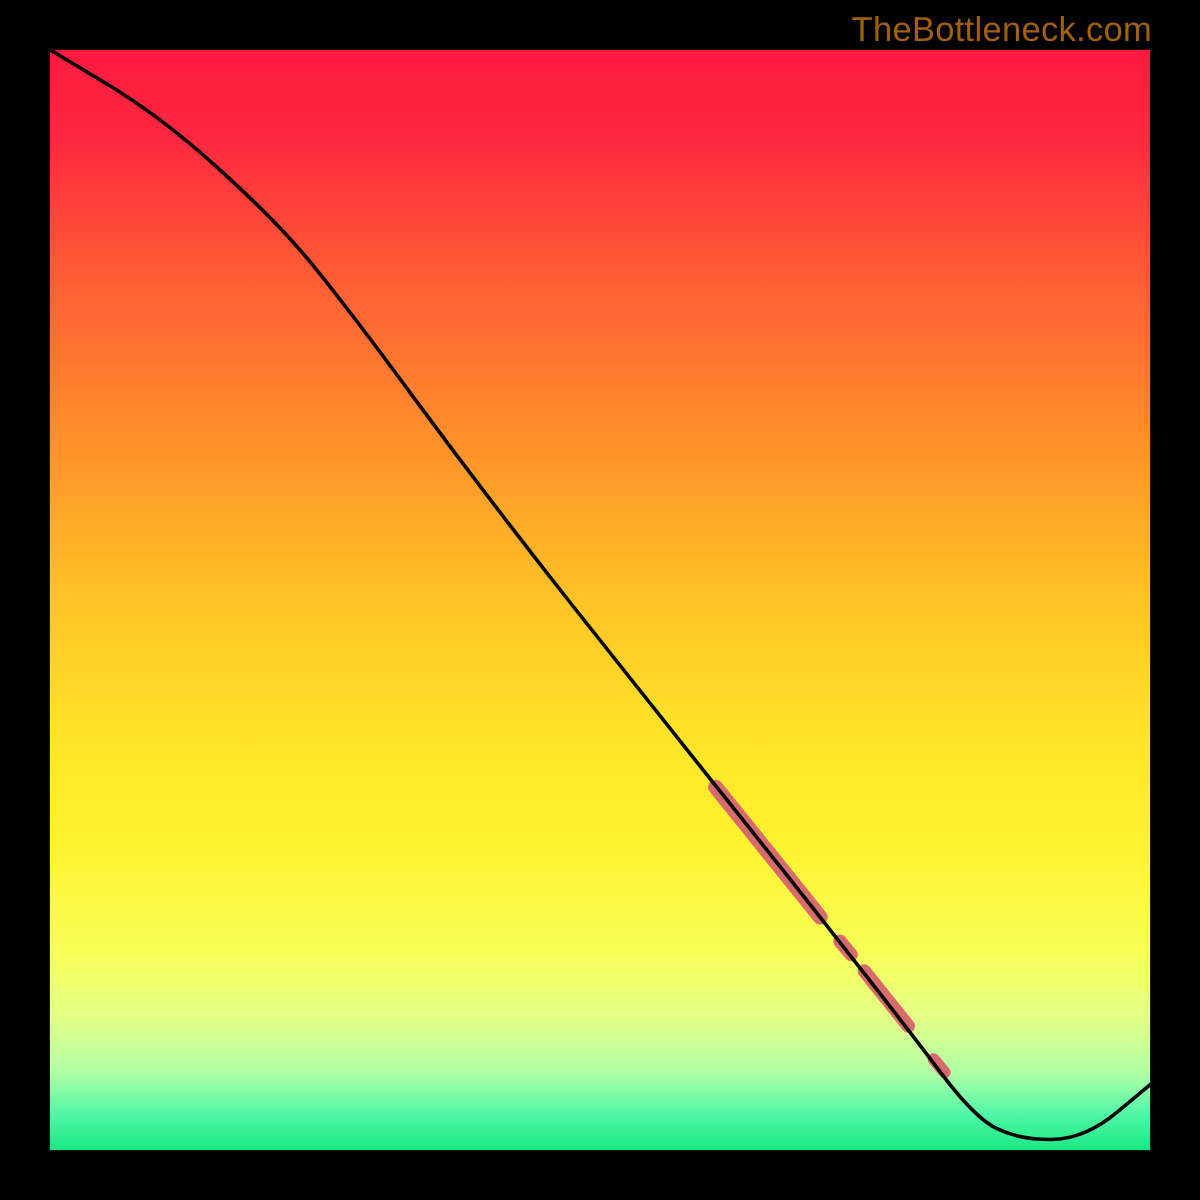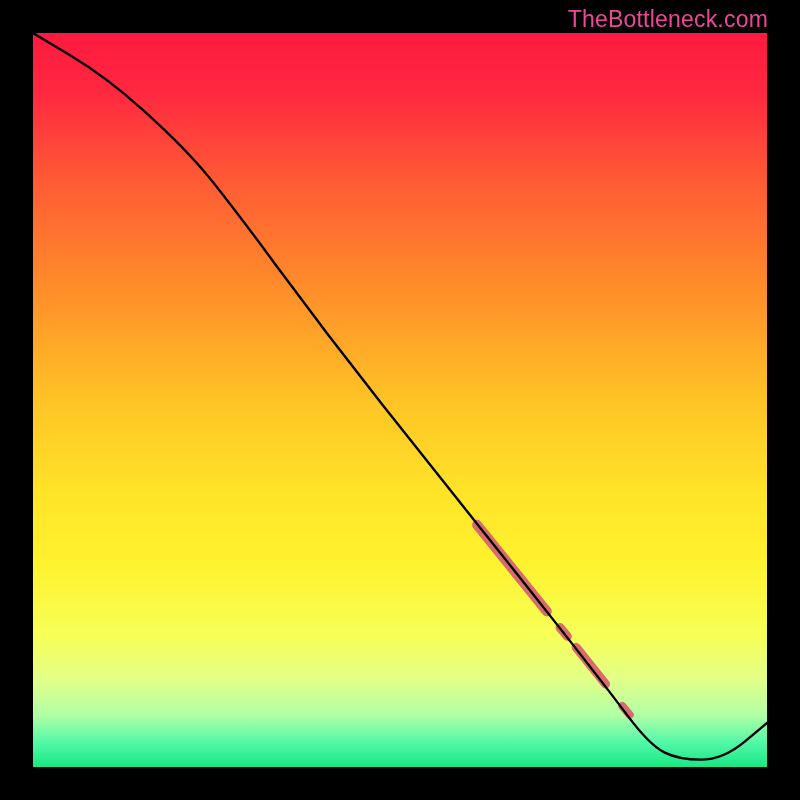--- a/index.html
+++ b/index.html
@@ -39,21 +39,21 @@
     top: 0;
     width: 734px;
     height: 734px;
   }
   .watermark {
     position: absolute;
     top: 6px;
     right: 32px;
     font-family: Arial, Helvetica, sans-serif;
     font-size: 23px;
-    color: #ec4899;
+    color: #a16207;
     letter-spacing: 0.2px;
   }
 </style>
 </head>
 <body>
 
 <div class="frame">
   <div class="plot">
     <svg class="gradient" viewBox="0 0 734 734" preserveAspectRatio="none">
       <defs>

